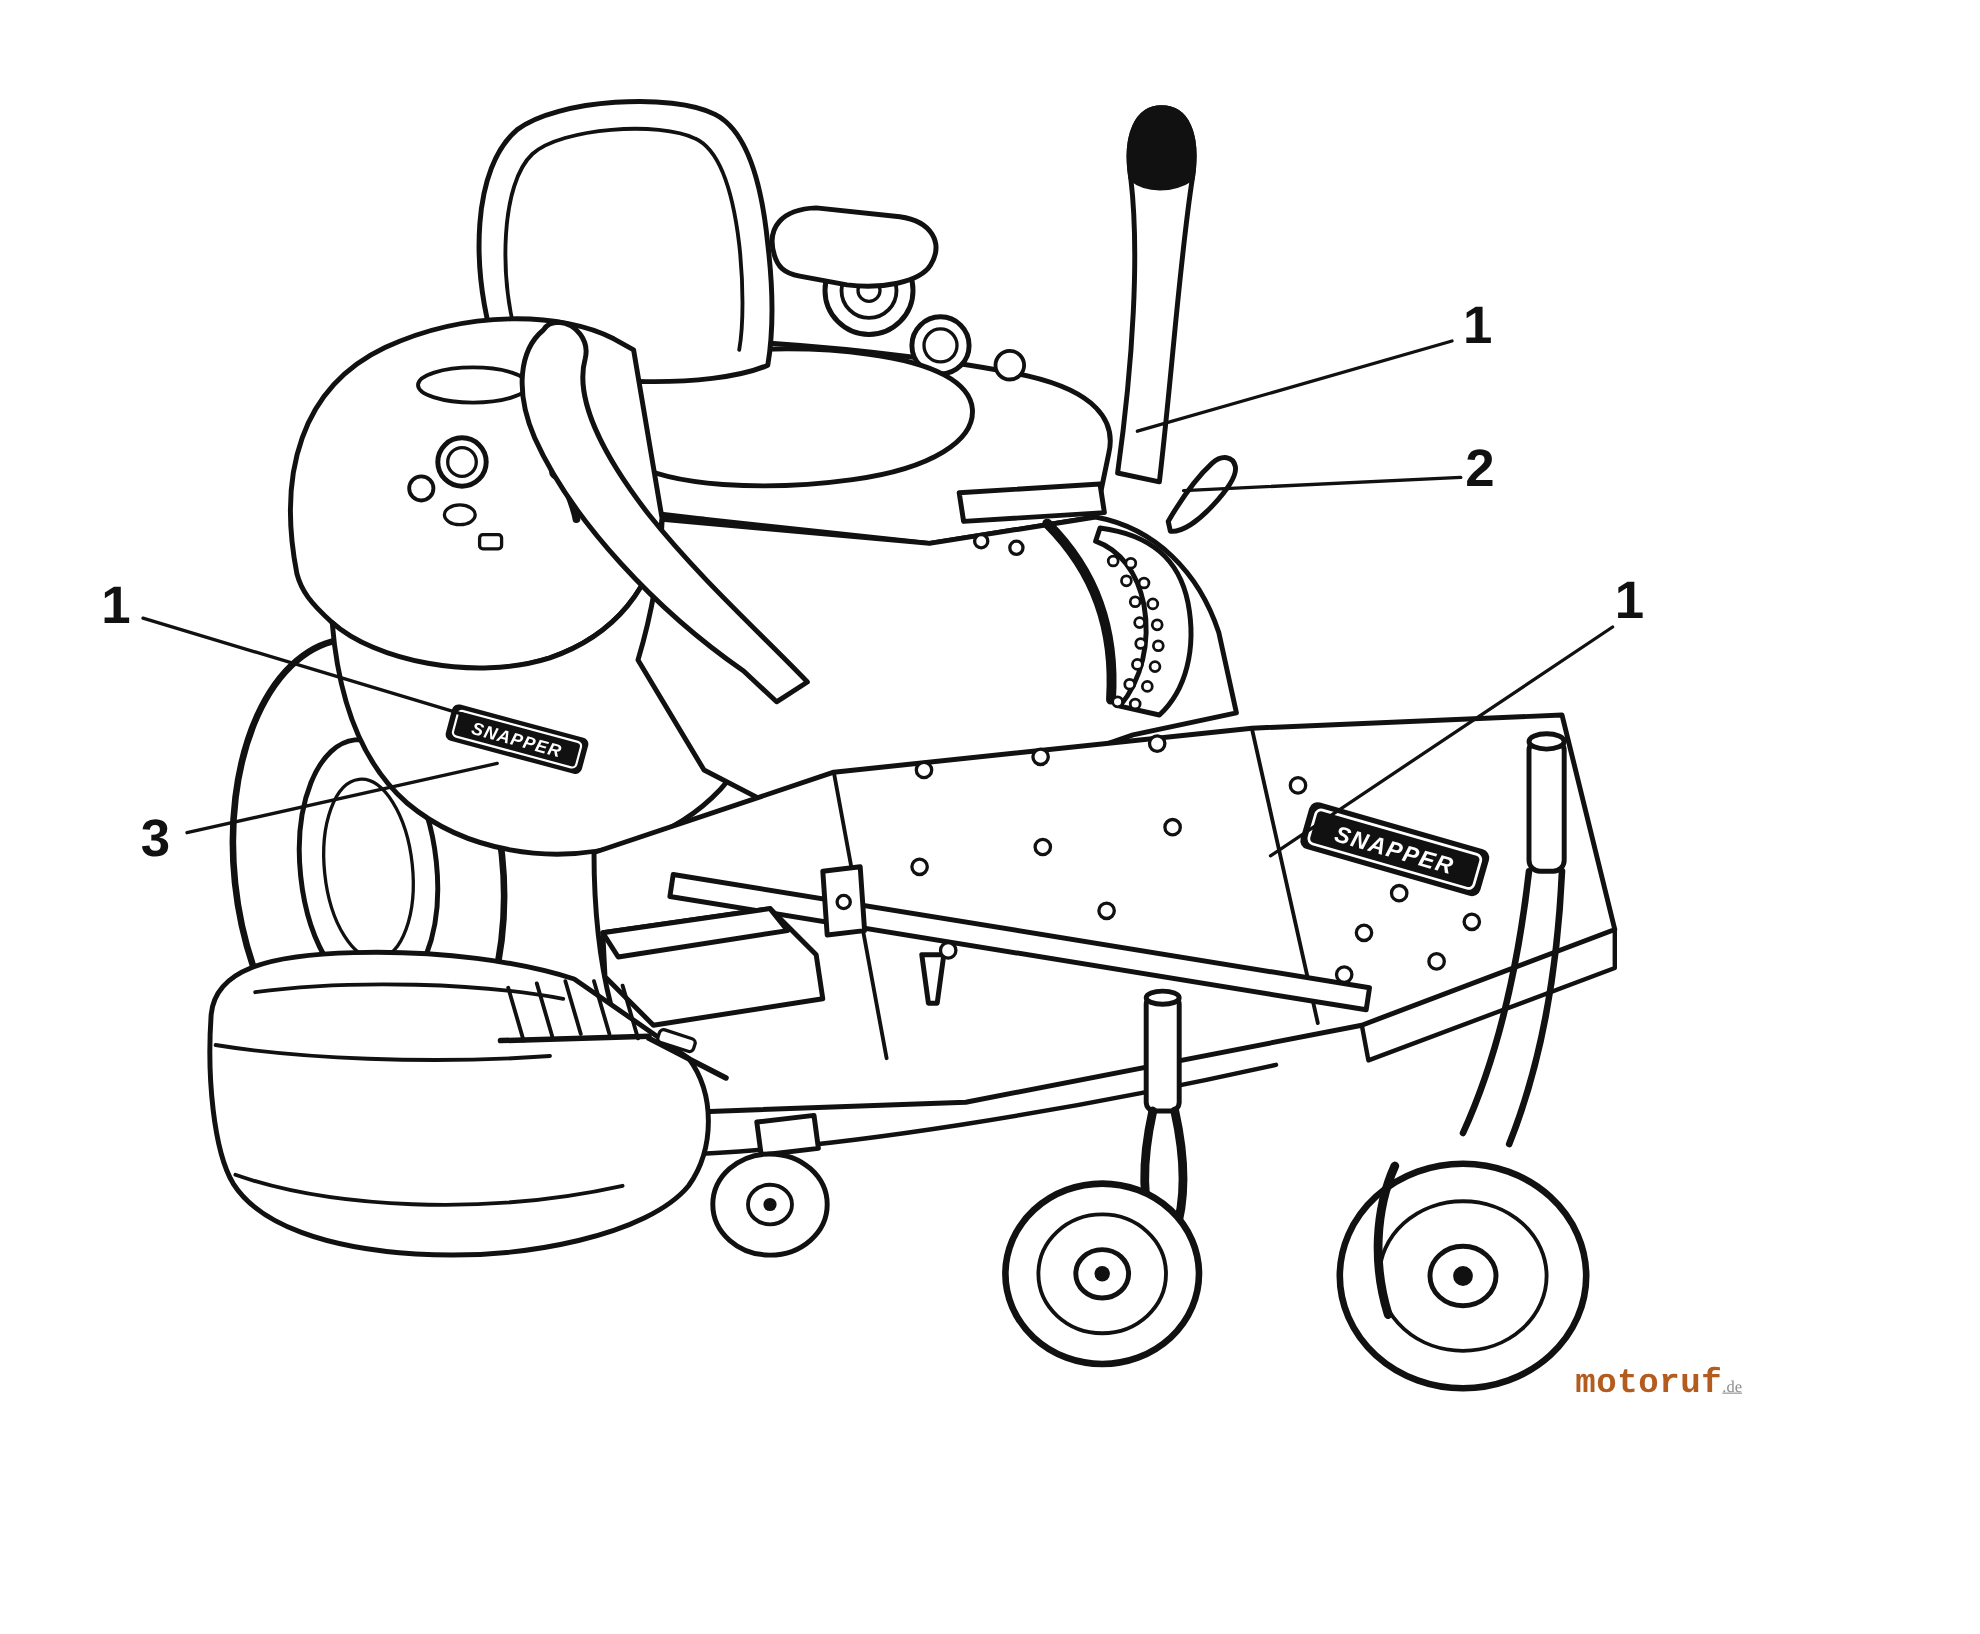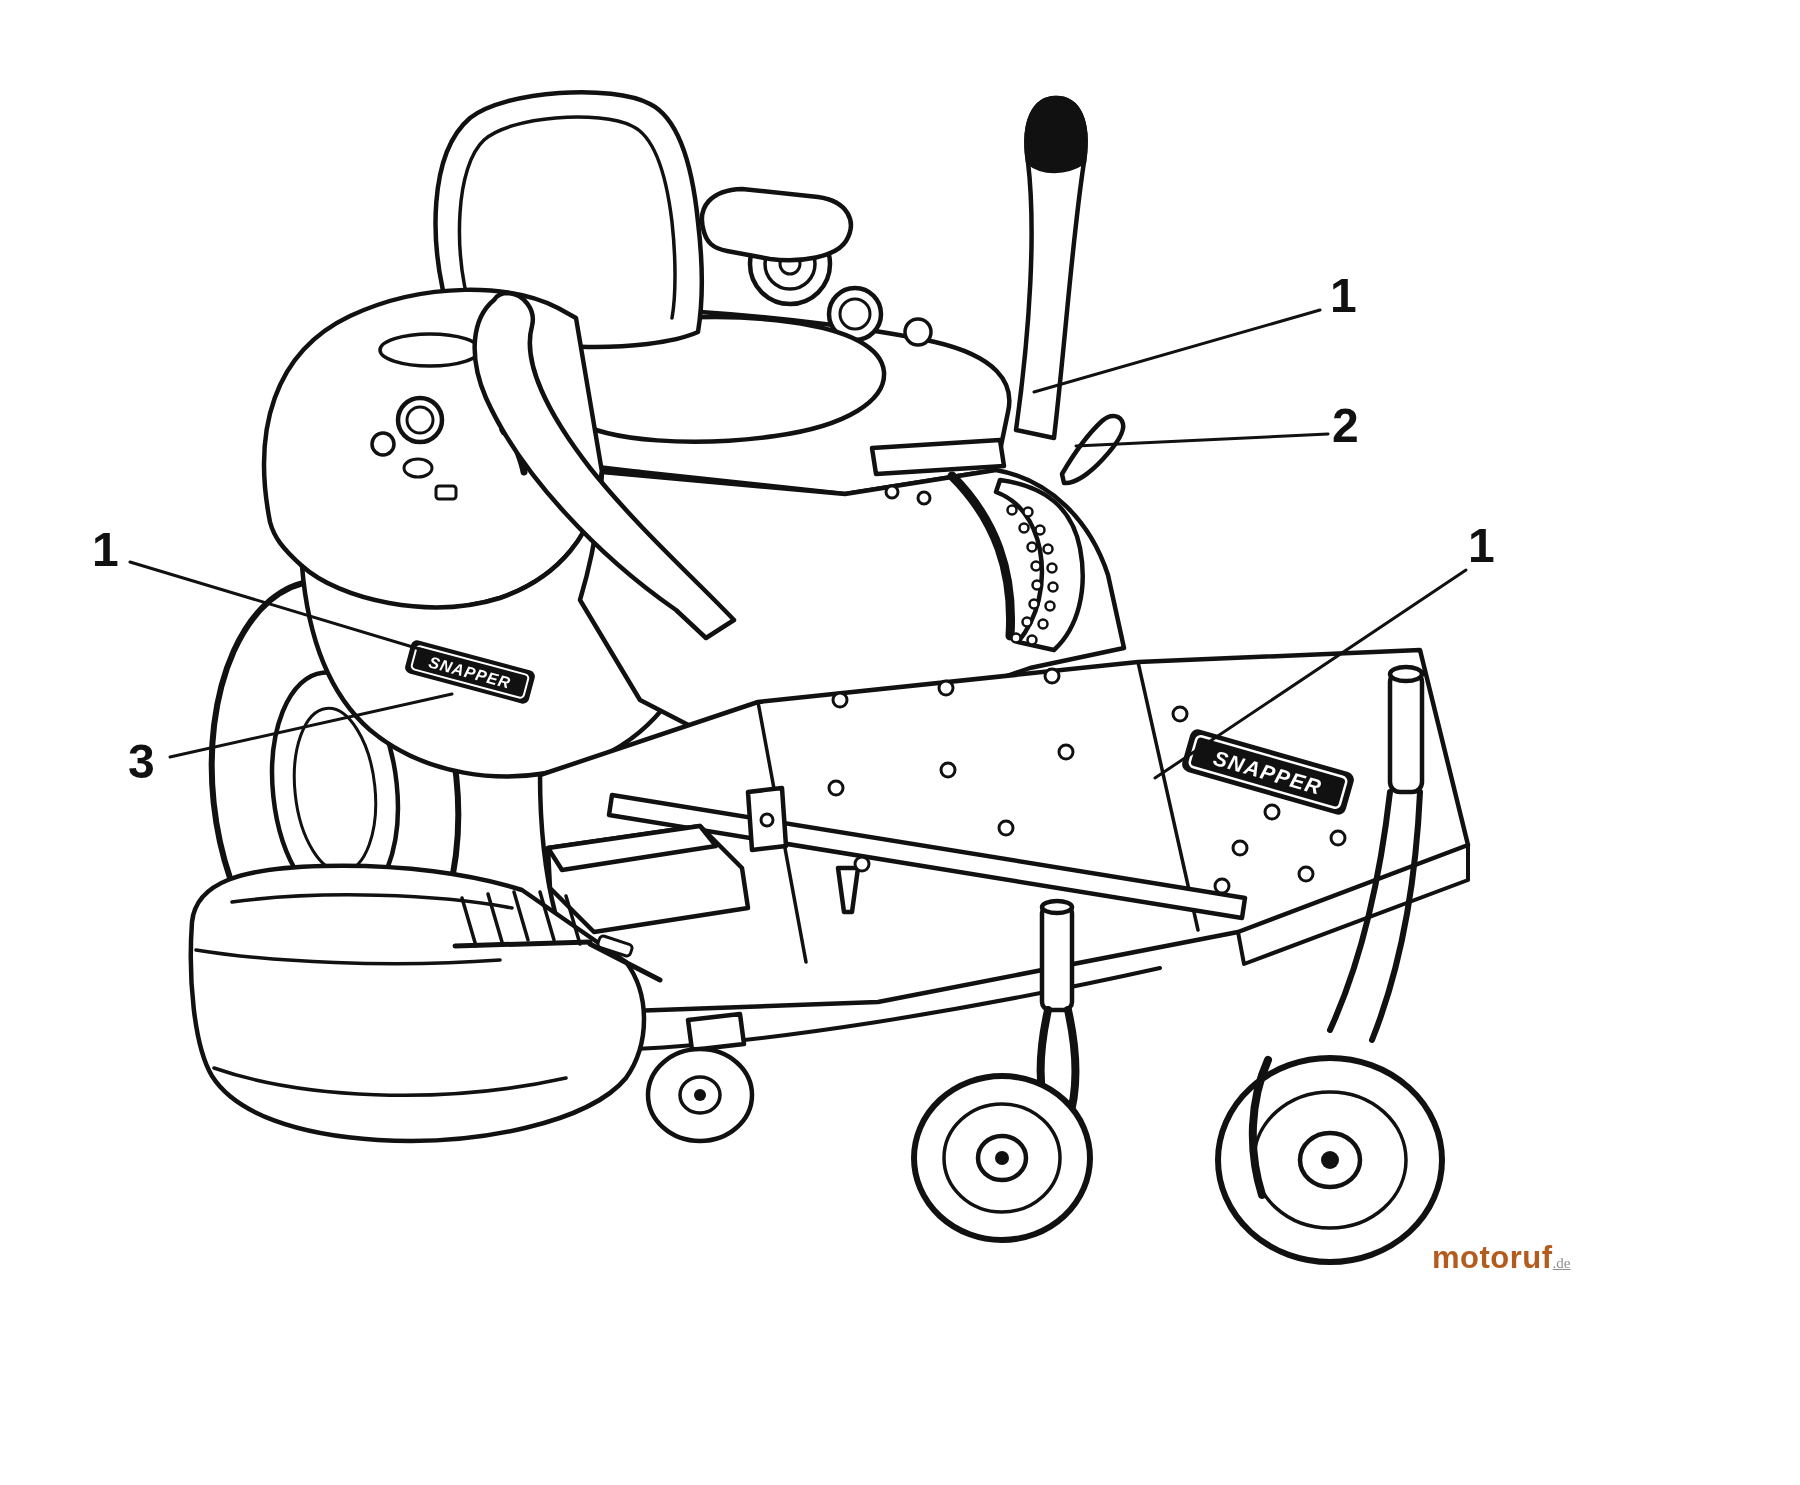--- a/index.html
+++ b/index.html
@@ -23,21 +23,21 @@
     height: 1485px;
   }
   .watermark {
     position: absolute;
     left: 1432px;
     top: 1240px;
     white-space: nowrap;
     user-select: none;
   }
   .watermark .brand {
-    font-family: Liberation Sans, sans-serif;
+    font-family: Liberation Mono, monospace;
     font-weight: bold;
     font-size: 31px;
     color: #b35c1e;
     letter-spacing: 0.5px;
   }
   .watermark .tld {
     font-family: "Liberation Serif", "DejaVu Serif", serif;
     font-size: 15px;
     color: #8f8f8f;
     text-decoration: underline;

